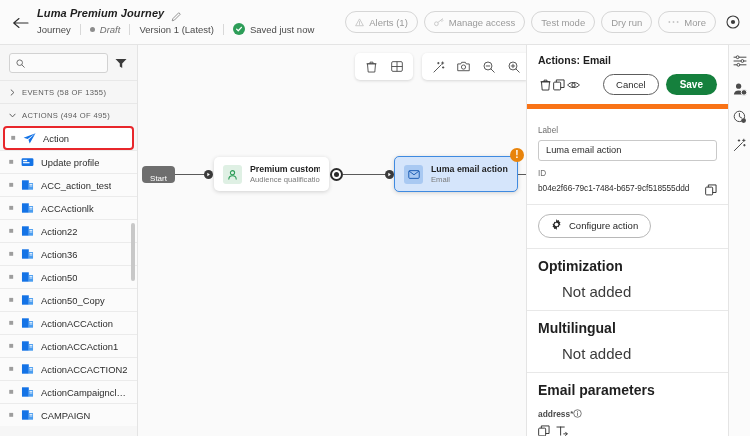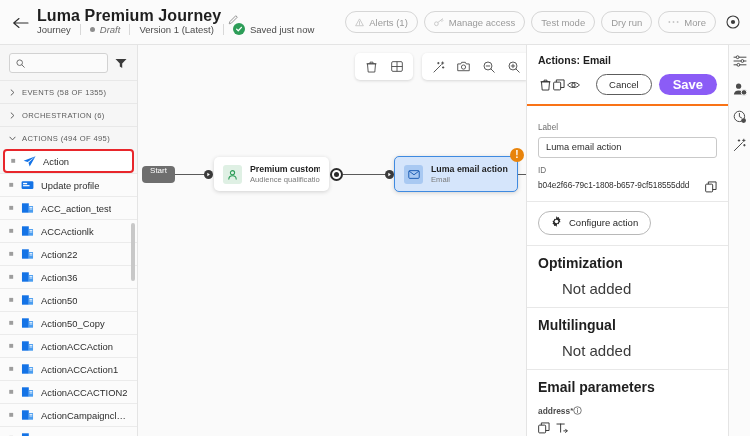--- a/index.html
+++ b/index.html
@@ -15,21 +15,21 @@
   
   .header {
     position: absolute; left: 0; top: 0; width: 750px; height: 45px;
     background: #fbfbfb; border-bottom: 1px solid #e4e4e4;
   }
   .back-arrow {
     position: absolute; left: 10px; top: 13px; width: 20px; height: 20px;
     display: flex; align-items: center; justify-content: center; cursor: pointer;
   }
   .title-row { position: absolute; left: 37px; top: 7px; display: flex; align-items: center; gap: 7px; }
-  .j-title { font-size: 16px; font-weight: bold; color: #1f1f1f; letter-spacing: .1px; }
+  .j-title { font-size: 11px; font-weight: bold; color: #1f1f1f; letter-spacing: .1px; font-style: italic; }
   .edit-pencil { width: 11px; height: 11px; opacity: .65; cursor: pointer; }
   .meta-row {
     position: absolute; left: 37px; top: 23px;
     display: flex; align-items: center; font-size: 9.5px; color: #4b4b4b;
   }
   .meta-row .sep { width: 1px; height: 11px; background: #d8d8d8; margin: 0 9px; }
   .dot-draft { width: 5px; height: 5px; border-radius: 50%; background: #8d8d8d; margin-right: 5px; }
   .draft-txt { font-style: italic; color: #6e6e6e; }
   .saved-wrap { display: flex; align-items: center; gap: 5px; }
   .check-circle {
@@ -101,21 +101,21 @@
     align-items: center; padding: 0 4px; box-shadow: 0 1px 3px rgba(0,0,0,.14);
   }
   .tbtn {
     width: 25px; height: 23px; display: flex; align-items: center; justify-content: center;
     cursor: pointer; border-radius: 3px;
   }
 
   .node-start {
     position: absolute; left: 4px; top: 121px; width: 33px; height: 17px;
     background: #6e6e6e; border-radius: 4px; color: #ffffff; font-size: 8px;
-    display: flex; align-items: flex-start; justify-content: center; cursor: pointer;
+    display: flex; align-items: flex-end; justify-content: center; cursor: pointer;
   }
   .edge { position: absolute; height: 1px; background: #5a5a5a; }
   .port {
     position: absolute; width: 9px; height: 9px; border-radius: 50%;
     background: #3b3b3b; display: flex; align-items: center; justify-content: center;
   }
   .port svg { width: 5px; height: 5px; }
   .port-ring {
     position: absolute; width: 13px; height: 13px; border-radius: 50%;
     background: #ffffff; border: 2.5px solid #2b2b2b;
@@ -150,31 +150,31 @@
   }
 
   
   .panel {
     position: absolute; left: 526px; top: 45px; width: 202px; height: 391px;
     background: #ffffff; border-left: 1px solid #e4e4e4; overflow: hidden;
   }
   .panel-title { font-size: 10.5px; font-weight: bold; padding: 9px 11px 0 11px; color: #1f1f1f; }
   .panel-actions {
     display: flex; align-items: center; padding: 8px 11px 9px 11px; gap: 0;
-    border-bottom: 2px solid #f97316;
+    border-bottom: 5px solid #f97316;
   }
   .pa-ico { width: 14px; height: 14px; cursor: pointer; display: flex; align-items: center; justify-content: center; }
   .pbtn-grp { margin-left: auto; display: flex; gap: 7px; }
   .btn-cancel {
     height: 21px; padding: 0 12px; border: 1px solid #5c5c5c; border-radius: 11px;
     background: #ffffff; font-size: 9.5px; color: #2c2c2c; cursor: pointer;
   }
   .btn-save {
     height: 21px; padding: 0 14px; border: none; border-radius: 11px;
-    background: #8b5cf6; font-size: 13px; color: #ffffff; cursor: pointer; font-weight: bold;
+    background: #15803d; font-size: 10px; color: #ffffff; cursor: pointer; font-weight: bold;
   }
   .sect { padding: 9px 11px 10px 11px; border-bottom: 1px solid #e8e8e8; }
   .fld-lbl { font-size: 8.2px; color: #6e6e6e; margin-bottom: 4px; margin-top: 8px; }
   .txt-input {
     width: 100%; height: 21px; border: 1px solid #c9c9c9; border-radius: 3px;
     padding: 0 7px; font-size: 9.3px; outline: none; color: #2c2c2c;
     font-family: "Liberation Sans", sans-serif; background: #ffffff;
   }
   .id-row { display: flex; align-items: center; justify-content: space-between; gap: 6px; margin-top: 3px; }
   .id-val { font-size: 8.3px; color: #2c2c2c; letter-spacing: -.05px; }
@@ -304,26 +304,20 @@
 
     <div id="sidebar-list">
         <div class="group-hdr">
           <svg class="chev" viewBox="0 0 8 8" fill="none" stroke="#5b5b5b" stroke-width="1.1">
             <path d="M2.4 1 L5.6 4 L2.4 7" stroke-linecap="round" stroke-linejoin="round"></path>
           </svg>
           <span>EVENTS (58 OF 1355)</span>
         </div>
         <div class="group-hdr">
           <svg class="chev" viewBox="0 0 8 8" fill="none" stroke="#5b5b5b" stroke-width="1.1">
-            <path d="M2.4 1 L5.6 4 L2.4 7" stroke-linecap="round" stroke-linejoin="round"></path>
-          </svg>
-          <span>ORCHESTRATION (6)</span>
-        </div>
-        <div class="group-hdr">
-          <svg class="chev" viewBox="0 0 8 8" fill="none" stroke="#5b5b5b" stroke-width="1.1">
             <path d="M1 2.4 L4 5.6 L7 2.4" stroke-linecap="round" stroke-linejoin="round"></path>
           </svg>
           <span>ACTIONS (494 OF 495)</span>
         </div>
         <div class="list-row selected">
           <span class="grip">■</span>
           <span class="row-ico">
             <svg width="13" height="11" viewBox="0 0 14 12" fill="#1473e6">
               <path d="M13.6 0.4 L0.6 5.1 l4.4 1.5 L13.6 0.4 Z M5.9 7.4 l1.3 4 L13.6 0.4 Z"></path>
             </svg>
@@ -589,21 +583,21 @@
         <button class="btn-cancel">Cancel</button>
         <button class="btn-save">Save</button>
       </div>
     </div>
 
     <div class="sect">
       <div class="fld-lbl">Label</div>
       <input class="txt-input" type="text" value="Luma email action" style="">
       <div class="fld-lbl" style="margin-top:8px;">ID</div>
       <div class="id-row">
-        <span class="id-val">b04e2f66-79c1-1808-b657-9cf518555ddd</span>
+        <span class="id-val">b04e2f66-79c1-7484-b657-9cf518555ddd</span>
         <span class="copy-ico">
           <svg viewBox="0 0 13 13" fill="none" stroke="#2c2c2c" stroke-width="1">
             <rect x="0.7" y="3.4" width="7.6" height="8.4" rx="1"></rect>
               <path d="M3.6 3.4 V1 H12 v8.2 H8.4"></path>
           </svg>
         </span>
       </div>
     </div>
 
     <div class="sect">

